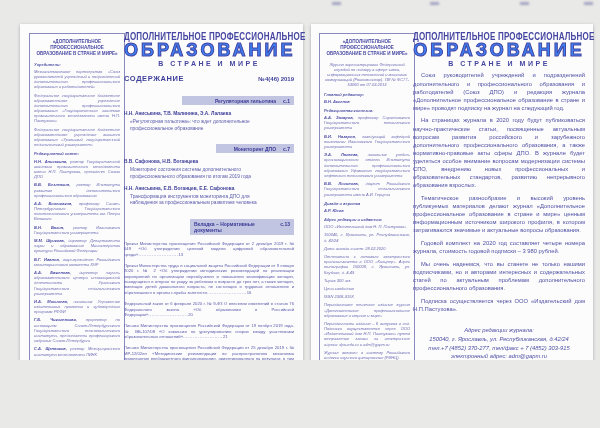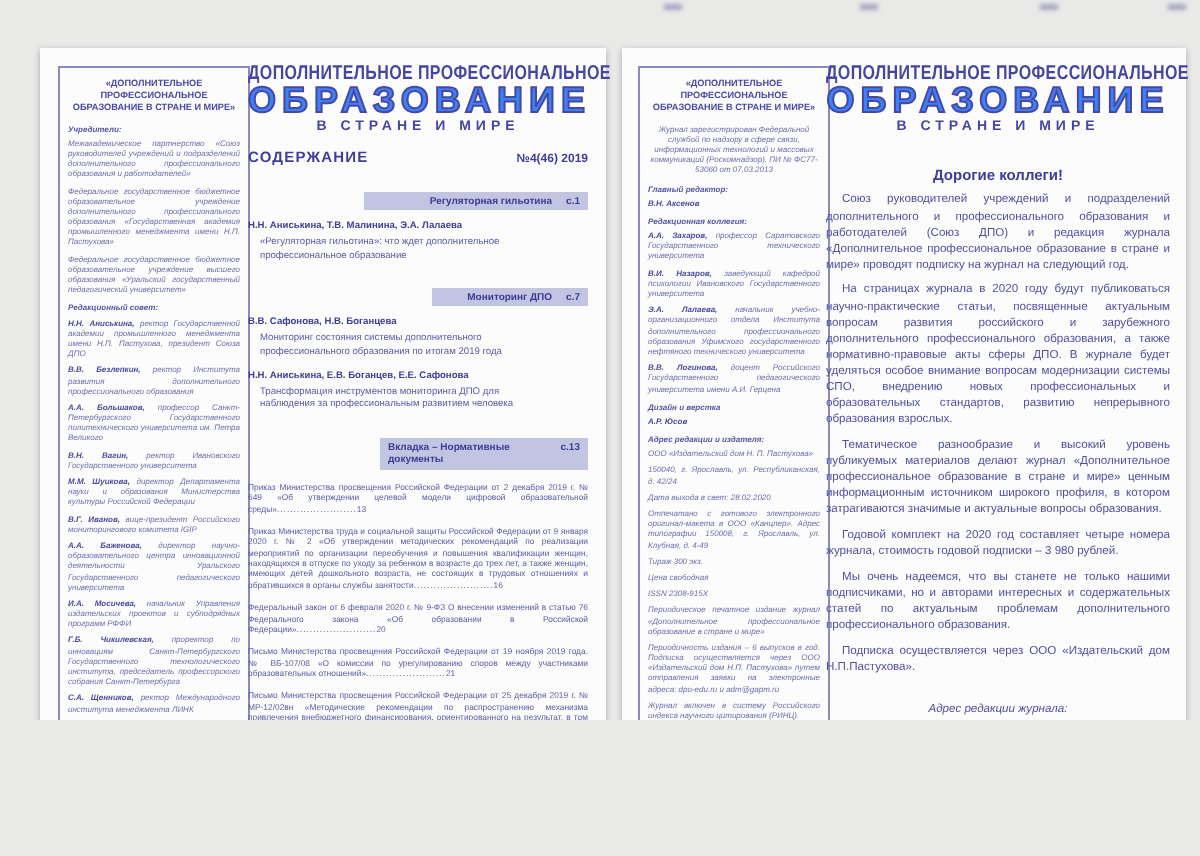--- a/index.html
+++ b/index.html
@@ -156,21 +156,20 @@
       <div class="sb-p">Любое воспроизведение материалов или их фрагментов на любом носителе допускается только с письменного разрешения редакции.</div>
     </div>
 
     <div class="main-right">
       <div class="mast">
         <div class="mast1">ДОПОЛНИТЕЛЬНОЕ ПРОФЕССИОНАЛЬНОЕ</div>
         <div class="mast2">ОБРАЗОВАНИЕ</div>
         <div class="mast3">В СТРАНЕ И МИРЕ</div>
       </div>
 
-      <div class="greeting">Дорогие коллеги!</div>
       <div class="para">Союз руководителей учреждений и подразделений дополнительного и профессионального образования и работодателей (Союз ДПО) и редакция журнала «Дополнительное профессиональное образование в стране и мире» проводят подписку на журнал на следующий год.</div>
       <div class="para">На страницах журнала в 2020 году будут публиковаться научно-практические статьи, посвященные актуальным вопросам развития российского и зарубежного дополнительного профессионального образования, а также нормативно-правовые акты сферы ДПО. В журнале будет уделяться особое внимание вопросам модернизации системы СПО, внедрению новых профессиональных и образовательных стандартов, развитию непрерывного образования взрослых.</div>
       <div class="para">Тематическое разнообразие и высокий уровень публикуемых материалов делают журнал «Дополнительное профессиональное образование в стране и мире» ценным информационным источником широкого профиля, в котором затрагиваются значимые и актуальные вопросы образования.</div>
       <div class="para">Годовой комплект на 2020 год составляет четыре номера журнала, стоимость годовой подписки – 3 980 рублей.</div>
       <div class="para">Мы очень надеемся, что вы станете не только нашими подписчиками, но и авторами интересных и содержательных статей по актуальным проблемам дополнительного профессионального образования.</div>
       <div class="para">Подписка осуществляется через ООО «Издательский дом Н.П.Пастухова».</div>
 
       <div class="addr">
         <div class="addr-title">Адрес редакции журнала:</div>
         <div>150040, г. Ярославль, ул. Республиканская, д.42/24</div>

